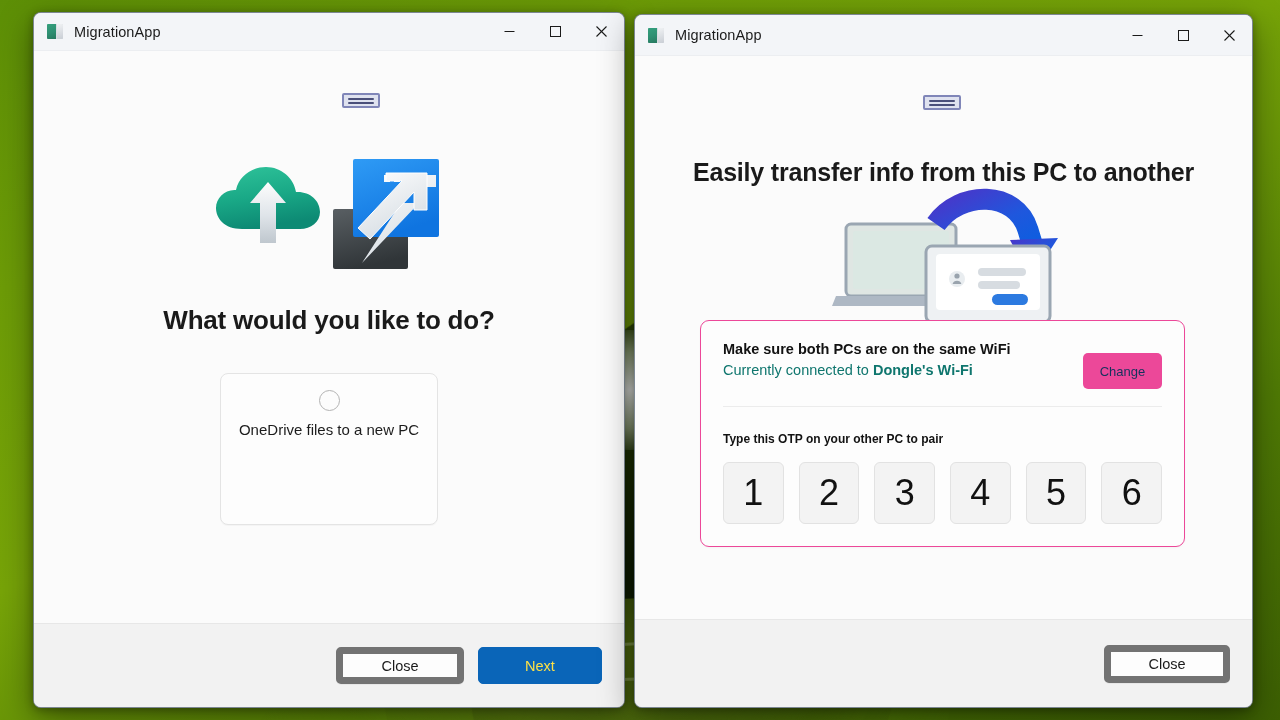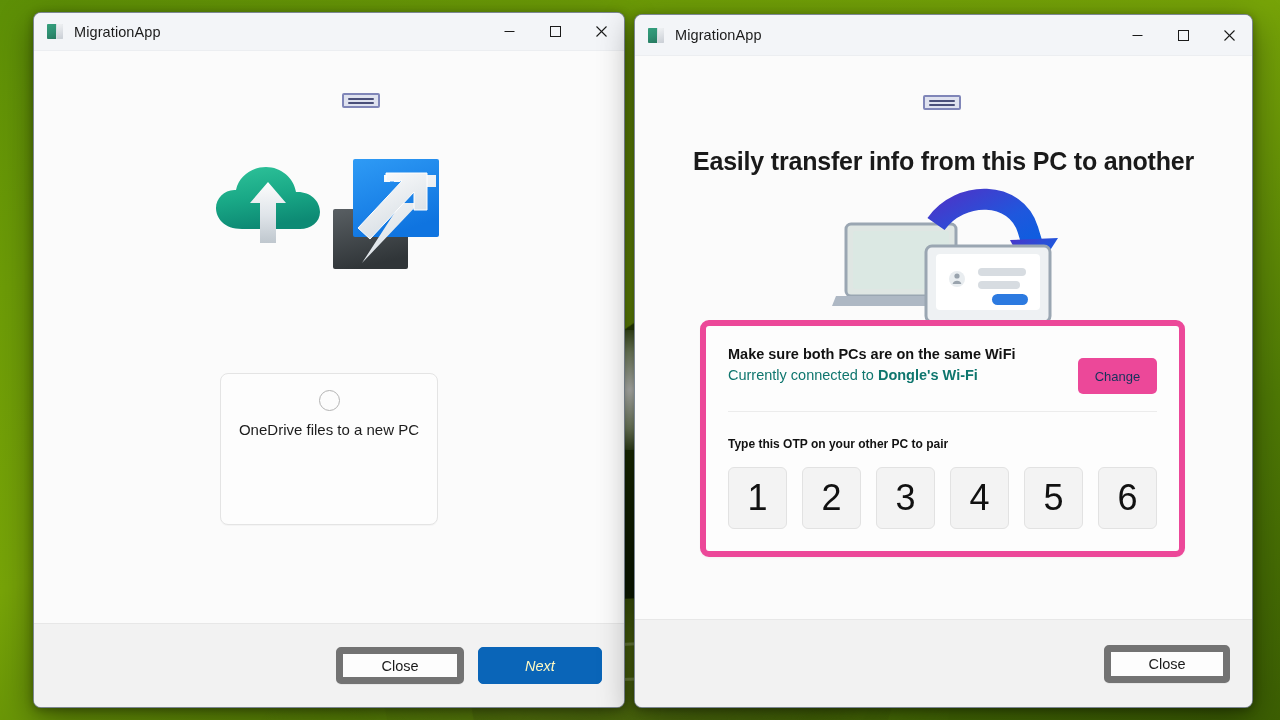--- a/index.html
+++ b/index.html
@@ -222,41 +222,40 @@
   }
   .btn-default {
     background: #fdfdfd;
     border: 7px solid #737373;
     color: #1a1a1a;
     box-shadow: 0 1px 0 rgba(0,0,0,0.045);
   }
   .btn-primary {
     background: #0a65b8;
     border: 1px solid #0a65b8;
-    color: #fef9c3;
-    font-style: italic;
+    color: #fde047;
   }
   #btn-left-close { width: 128px; height: 37px; }
   #btn-left-next  { width: 124px; height: 37px; }
   #btn-right-close{ width: 126px; height: 38px; }
 
   
   #right-heading {
-    top: 91px;
+    top: 102px;
     font-size: 25px;
     font-weight: 600;
   }
   #art-right { left: 185px; top: 132px; width: 250px; height: 140px; }
 
   .panel {
     position: absolute;
     left: 65px; top: 264px;
     width: 485px;
     background: #fdfdfd;
-    border: 6px solid #ec4899;
+    border: 1px solid #ec4899;
     border-radius: 9px;
     padding: 18px 22px 22px;
     box-sizing: border-box;
     box-shadow: 0 1px 2px rgba(0,0,0,0.03);
   }
   .wifi-row {
     display: flex;
     align-items: flex-start;
     gap: 12px;
   }
@@ -391,20 +390,21 @@
 
           <rect x="139" y="8" width="86" height="78" rx="2" fill="url(#blueg)"></rect>
 
           <g fill="url(#whitearr)">
             <path d="M148 112 L205 52 L186 52 L186 36 L222 36 L222 24 L186 24 L186 31 L180 31 L180 24 L176 24 L176 31 L170 31 L170 24 L205 24"></path>
           </g>
           <path d="M213 22 L213 59 L200 59 L200 41 L156 88 L144 77 L188 30 L172 30 L172 22 Z" fill="url(#whitearr)" stroke="#ffffff" stroke-width="1" stroke-linejoin="round"></path>
         </svg>
       </div>
 
+      <div class="headline" id="left-heading">What would you like to do?</div>
 
       <div class="choice-row">
         <div class="choice-card">
           <div class="radio"></div>
           <div class="choice-title">OneDrive files to a new PC</div>
         </div>
       </div>
     </div>
 
     <div class="footer-bar">

